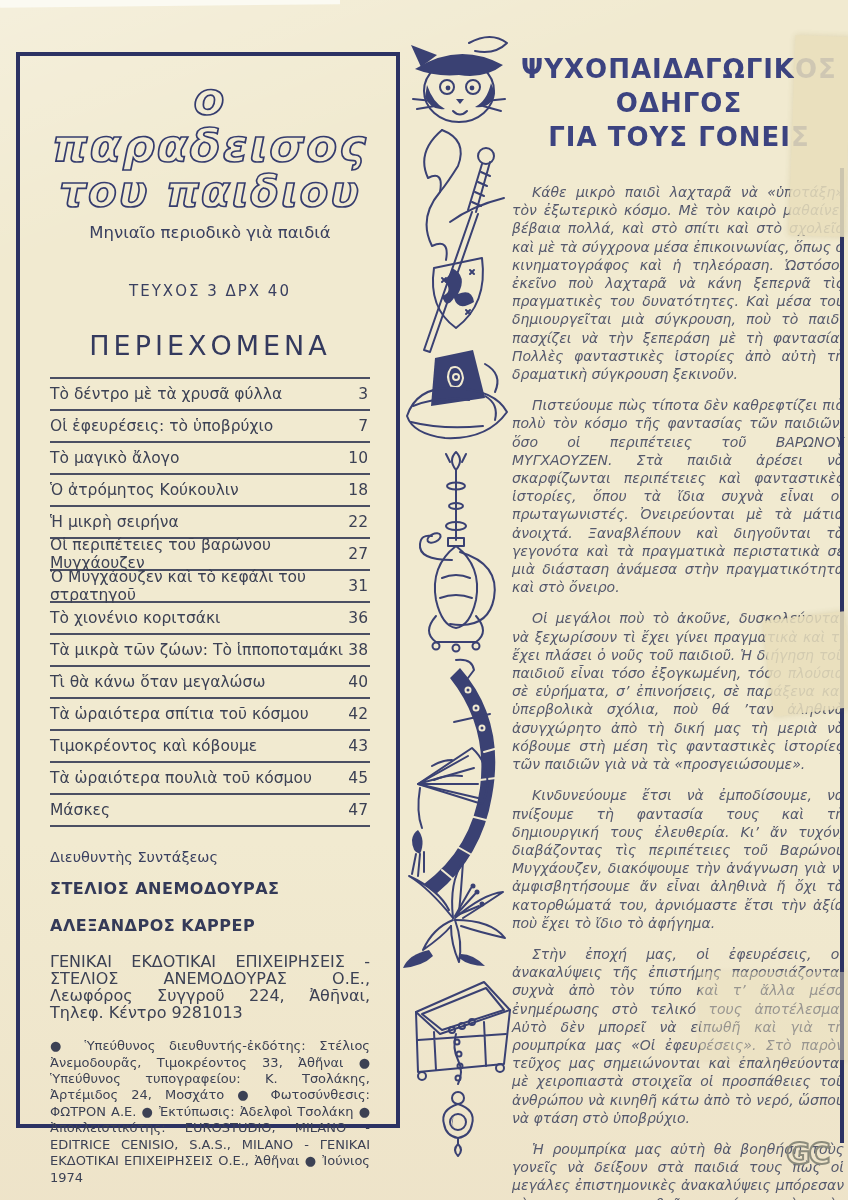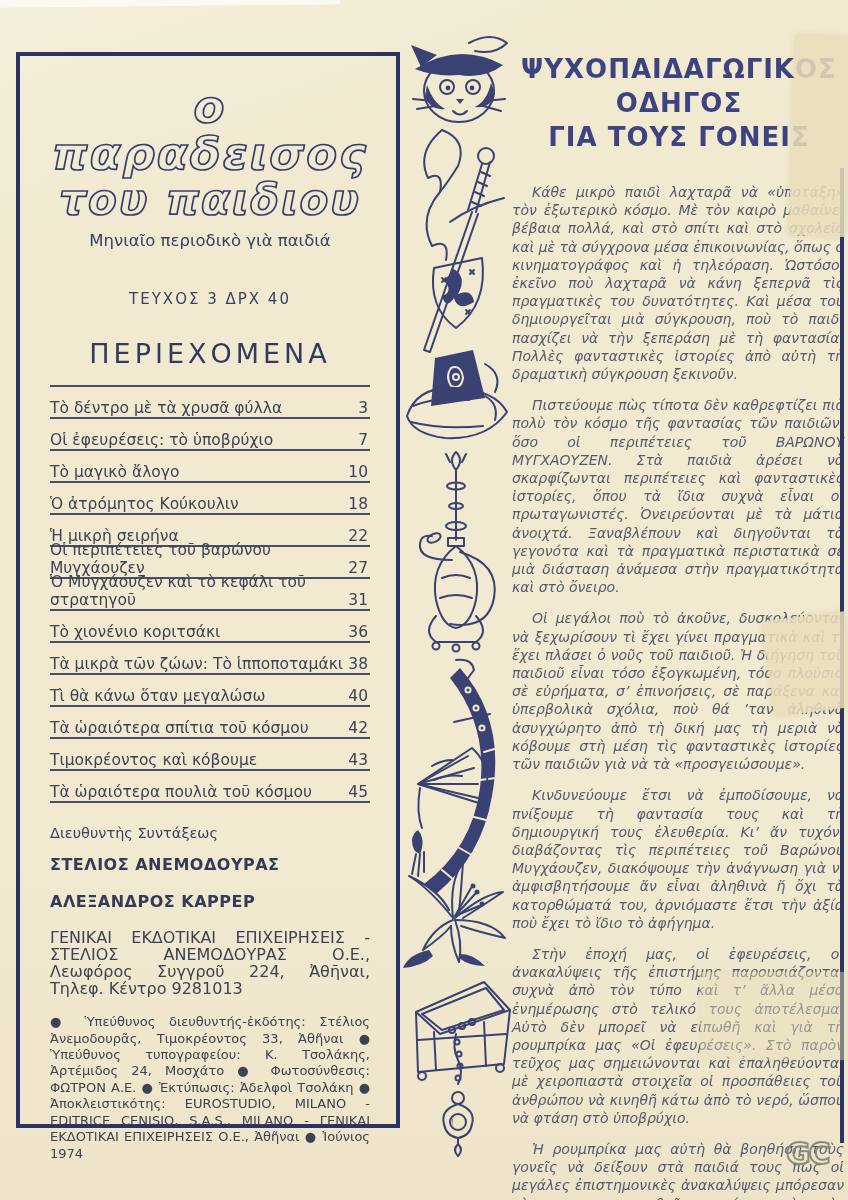--- a/index.html
+++ b/index.html
@@ -13,30 +13,30 @@
     font-family:"DejaVu Sans", sans-serif;
     color:#3f4458;
   }
 
   
   .toc-box {
     position:absolute; left:16px; top:52px; width:384px; height:1076px;
     border:4px solid #2c3263;
     padding:12px 26px 0 30px;
   }
-  .mag-title { text-align:center; line-height:1.04; margin-top:16px;
+  .mag-title { text-align:center; line-height:1.04; margin-top:8px;
     font-style:italic; font-weight:bold; letter-spacing:2px;
     font-size:45px; color:transparent; -webkit-text-stroke:1.7px #353c6e; }
   .mag-title .l2 { display:block; font-size:42px; }
   .mag-subtitle { text-align:center; margin-top:10px; font-size:16.5px; color:#3a4060; }
   .issue-line { text-align:center; margin-top:40px; font-size:15px; letter-spacing:2px; color:#3a4060; }
   .toc-heading { text-align:center; margin-top:30px; margin-bottom:16px;
     font-size:27px; letter-spacing:4px; color:#343a5e; }
   .toc-list { border-top:2px solid #4b4f63; }
-  .toc-row { display:flex; justify-content:space-between; align-items:flex-end;
+  .toc-row { display:flex; justify-content:space-between; align-items:center;
     height:32px; border-bottom:2px solid #4b4f63; font-size:15.5px; color:#3c4154; }
   .toc-row .toc-page { padding-right:2px; }
 
   .credits { margin-top:22px; }
   .credit-role { font-size:14.5px; color:#3a4060; }
   .credit-name { font-size:16px; font-weight:bold; letter-spacing:.5px; color:#343a58; margin:14px 0 18px; }
   .credit-pub  { font-size:16px; line-height:17px; color:#3c4154; margin-top:4px; text-align:justify; }
   .fine-print  { font-size:13px; line-height:16.4px; color:#3c4154; margin-top:17px; text-align:justify; }
 
   
@@ -142,20 +142,24 @@
         <div class="toc-row">
           <span class="toc-title">Τιμοκρέοντος καὶ κόβουμε</span>
           <span class="toc-page">43</span>
         </div>
 
         <div class="toc-row">
           <span class="toc-title">Τὰ ὡραιότερα πουλιὰ τοῦ κόσμου</span>
           <span class="toc-page">45</span>
         </div>
 
+        <div class="toc-row">
+          <span class="toc-title">Μάσκες</span>
+          <span class="toc-page">47</span>
+        </div>
       </div>
 
     <div class="credits">
       <div class="credit-role">Διευθυντὴς Συντάξεως</div>
       <div class="credit-name">ΣΤΕΛΙΟΣ ΑΝΕΜΟΔΟΥΡΑΣ</div>
       <div class="credit-name">ΑΛΕΞΑΝΔΡΟΣ ΚΑΡΡΕΡ</div>
       <div class="credit-pub">ΓΕΝΙΚΑΙ ΕΚΔΟΤΙΚΑΙ ΕΠΙΧΕΙΡΗΣΕΙΣ - ΣΤΕΛΙΟΣ ΑΝΕΜΟΔΟΥΡΑΣ Ο.Ε., Λεωφόρος Συγγροῦ 224, Ἀθῆναι, Τηλεφ. Κέντρο 9281013</div>
       <div class="fine-print">● Ὑπεύθυνος διευθυντής-ἐκδότης: Στέλιος Ἀνεμοδουρᾶς, Τιμοκρέοντος 33, Ἀθῆναι ● Ὑπεύθυνος τυπογραφείου: Κ. Τσολάκης, Ἀρτέμιδος 24, Μοσχάτο ● Φωτοσύνθεσις: ΦΩΤΡΟΝ Α.Ε. ● Ἐκτύπωσις: Ἀδελφοὶ Τσολάκη ● Ἀποκλειστικότης: EUROSTUDIO, MILANO - EDITRICE CENISIO, S.A.S., MILANO - ΓΕΝΙΚΑΙ ΕΚΔΟΤΙΚΑΙ ΕΠΙΧΕΙΡΗΣΕΙΣ Ο.Ε., Ἀθῆναι ● Ἰούνιος 1974</div>
 
     </div>

